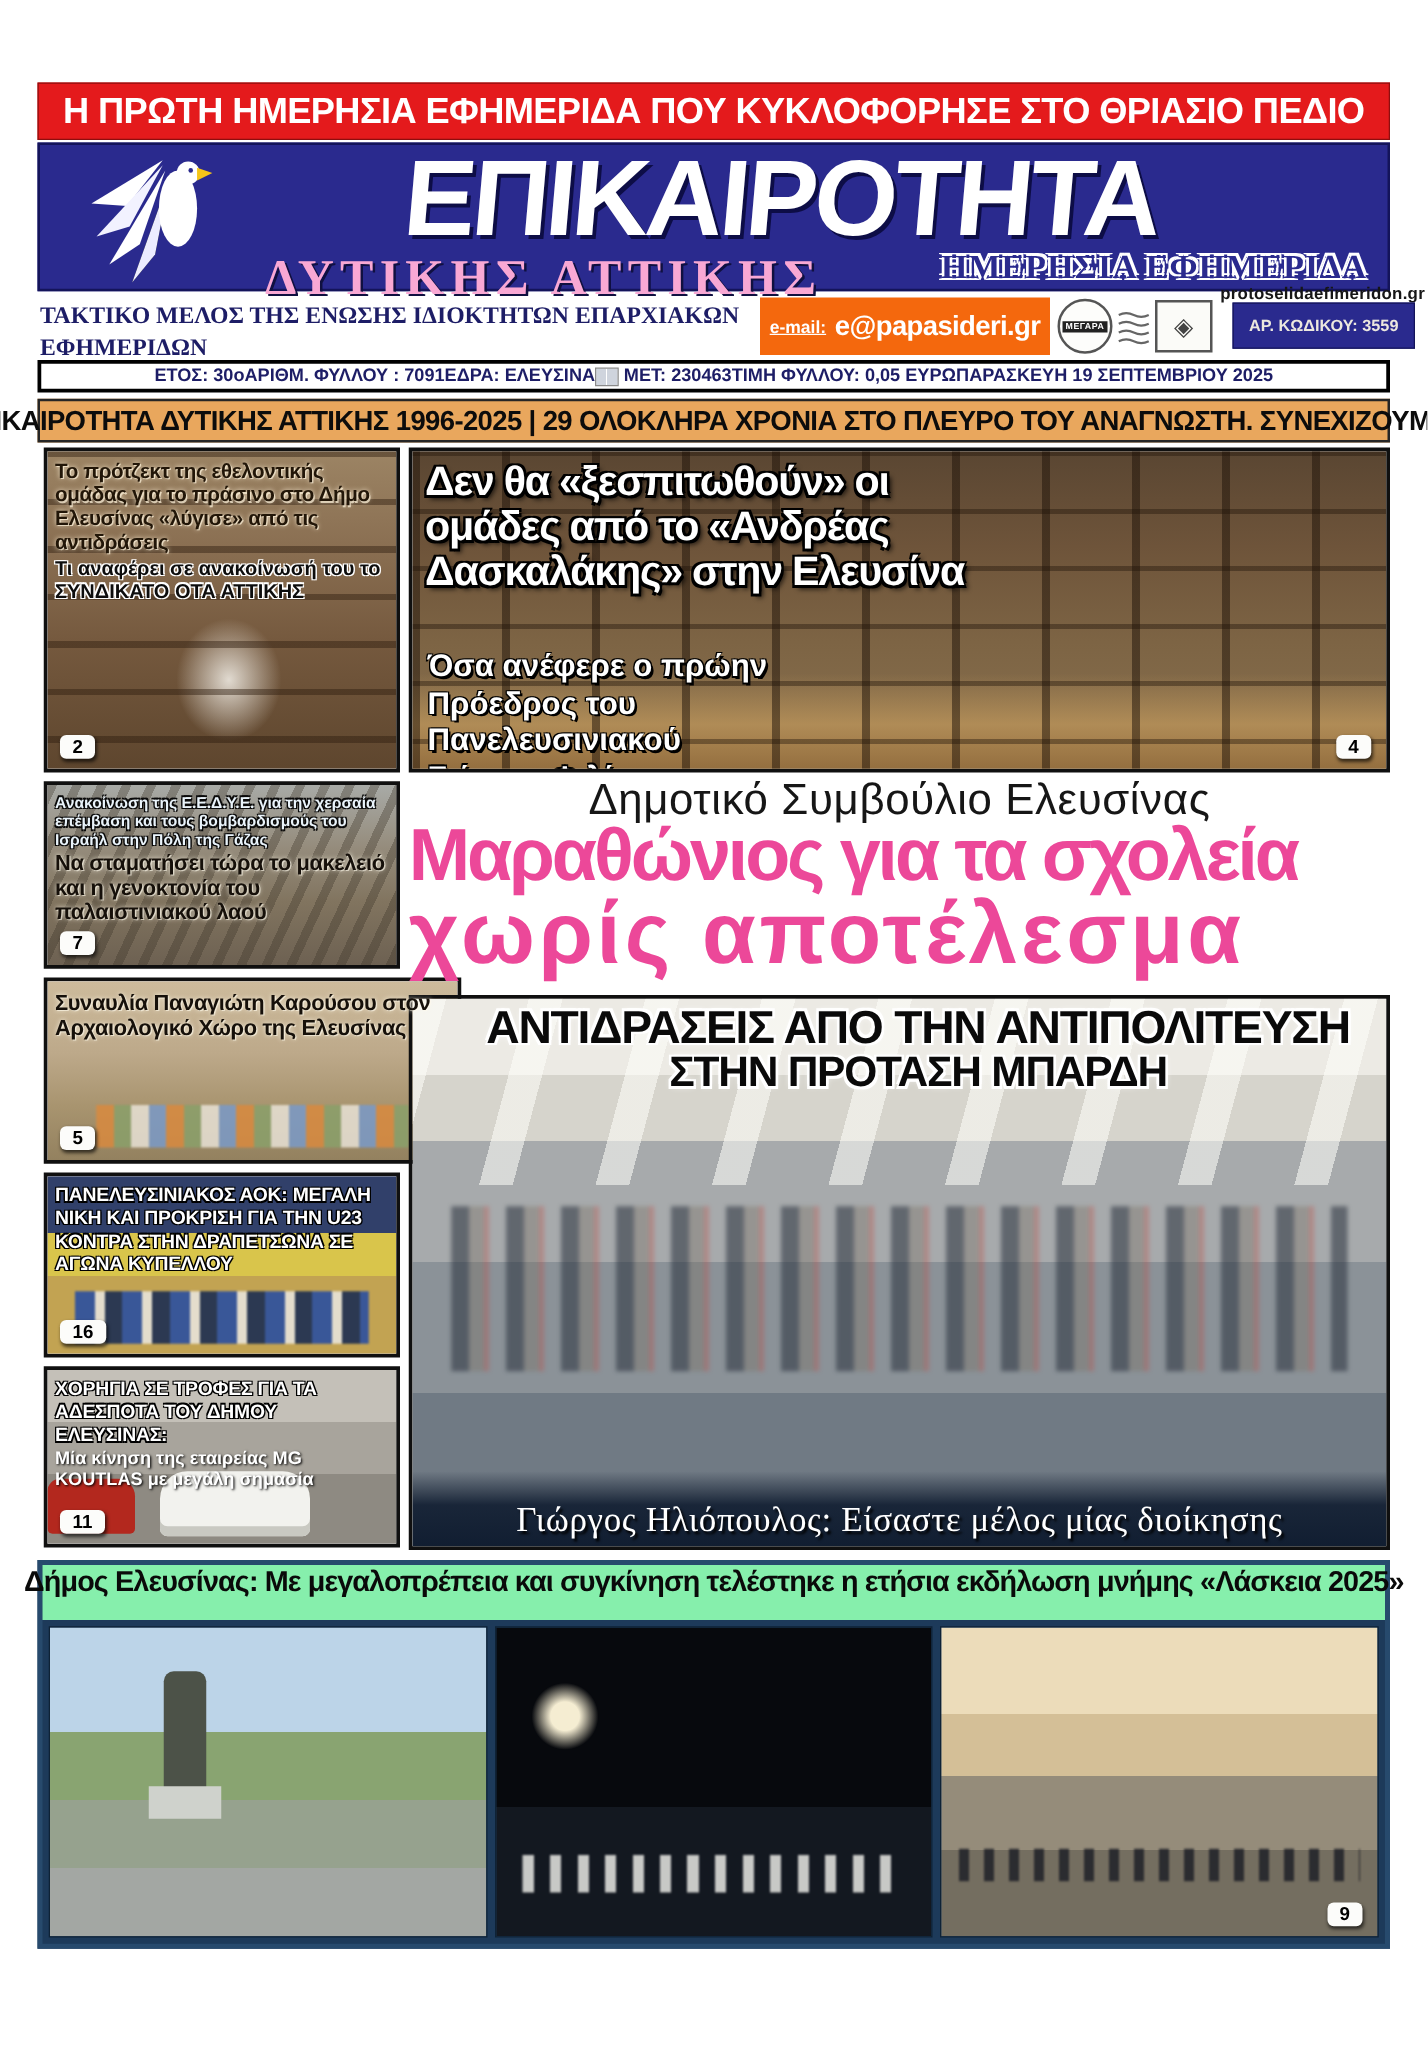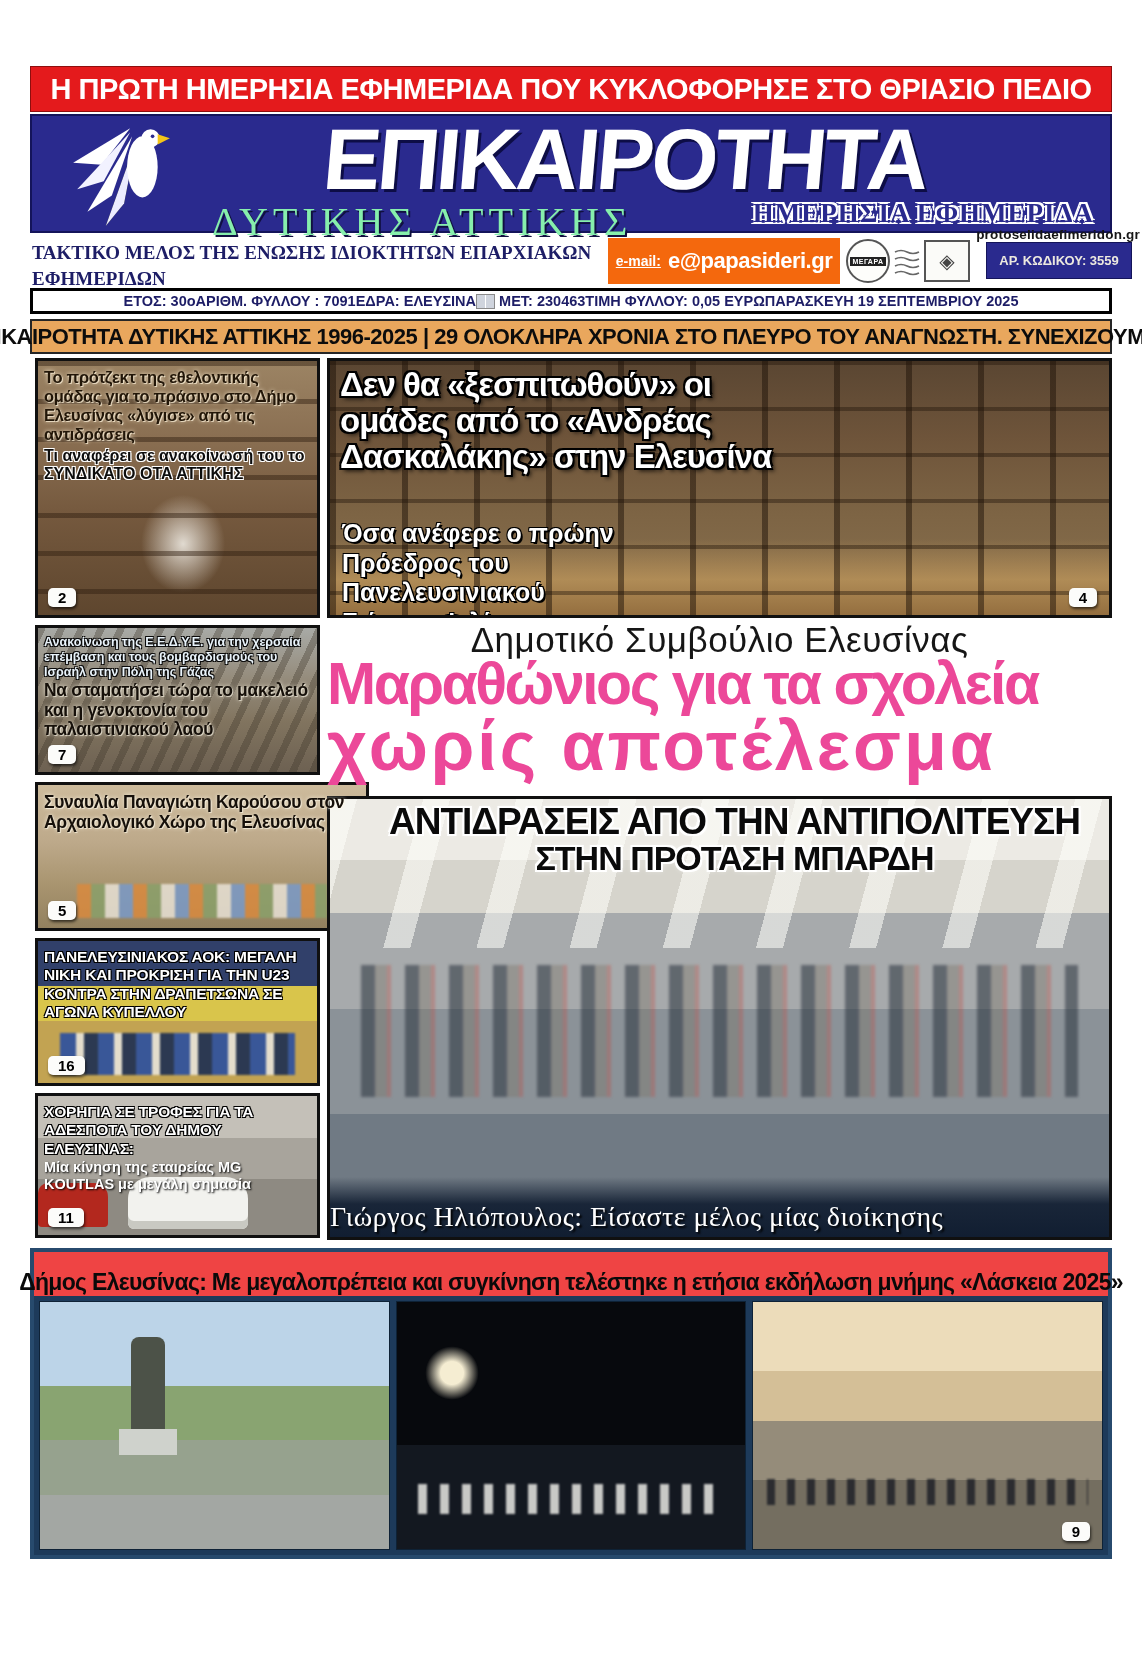--- a/index.html
+++ b/index.html
@@ -12,21 +12,21 @@
               display:flex;align-items:center;justify-content:center;border:1px solid #8e0e0e;}
   .top-banner span{color:#fff;font-weight:bold;font-size:29px;letter-spacing:-0.5px;white-space:nowrap;}
 
   
   .masthead{left:30px;top:114px;width:1082px;height:119px;background:#2a2a8e;border:2px solid #14145a;}
   .eagle{position:absolute;left:8px;top:2px;width:160px;height:112px;}
   .mast-title{position:absolute;left:168px;top:0px;width:850px;text-align:center;
               font-size:86px;font-weight:bold;color:#fff;line-height:1.02;letter-spacing:-3px;
               transform:skewX(-5deg);text-shadow:3px 3px 0 #0d0d46;white-space:nowrap;}
   .mast-subtitle{position:absolute;left:180px;top:82px;font-family:"Liberation Serif",serif;
-              font-weight:normal;font-size:40px;color:#86efac;letter-spacing:5px;
+              font-weight:bold;font-size:40px;color:#f9a8d4;letter-spacing:5px;
               text-shadow:2px 2px 0 #101040;white-space:nowrap;}
   .mast-tagline{position:absolute;right:16px;bottom:2px;font-family:"Liberation Serif",serif;
               font-weight:bold;font-size:27px;color:#2a2a8e;letter-spacing:1px;white-space:nowrap;
               text-shadow:-2px -2px 0 #fff,2px -2px 0 #fff,-2px 2px 0 #fff,2px 2px 0 #fff;}
 
   
   .member-lines{left:32px;top:240px;width:575px;font-family:"Liberation Serif",serif;
               font-weight:bold;color:#1d1d66;font-size:19px;line-height:1.35;}
   .email-box{left:608px;top:238px;width:232px;height:46px;background:#f4680d;color:#fff;
               display:flex;align-items:center;justify-content:center;gap:7px;}
@@ -145,27 +145,27 @@
   .mh1{display:block;font-weight:bold;font-size:59px;letter-spacing:-2.5px;white-space:nowrap;}
   .mh2{display:block;font-weight:bold;font-size:70px;letter-spacing:3px;white-space:nowrap;}
   .big-photo{left:327px;top:796px;width:785px;height:444px;}
   .big-subhead{position:relative;z-index:3;padding-top:4px;text-align:center;font-weight:bold;color:#0a0a0a;
       line-height:1.02;letter-spacing:-1px;
       text-shadow:-2px -2px 0 #fff,2px -2px 0 #fff,-2px 2px 0 #fff,2px 2px 0 #fff,0 0 6px #fff;margin-left:30px;}
   .bs1{display:block;font-size:37px;}
   .bs2{display:block;font-size:34px;}
   .caption-band{position:absolute;left:0;right:0;bottom:0;height:56px;z-index:4;
       background:linear-gradient(180deg,rgba(13,26,46,0) 0%,rgba(13,26,46,.88) 45%,rgba(13,26,46,.96) 100%);
-      display:flex;align-items:flex-end;padding-bottom:4px;}
+      display:flex;align-items:flex-end;justify-content:center;padding-bottom:4px;}
   .caption-band span{font-family:"Liberation Serif",serif;color:#fff;font-size:28px;letter-spacing:0.5px;
       text-shadow:2px 2px 2px #000;white-space:nowrap;}
 
   
   .bottom-box{left:30px;top:1248px;width:1082px;height:311px;border:4px solid #274a6d;background:#1d3a5a;}
-  .bottom-headline{height:44px;background:#ef4444;display:flex;align-items:flex-end;justify-content:center;}
+  .bottom-headline{height:44px;background:#86efac;display:flex;align-items:flex-start;justify-content:center;}
   .bottom-headline span{font-weight:bold;color:#0a0a0a;font-size:23px;letter-spacing:-0.7px;white-space:nowrap;}
   .bottom-photos{position:absolute;left:0;right:0;top:44px;bottom:0;display:flex;gap:6px;padding:5px;box-sizing:border-box;}
   .bphoto{position:relative;flex:1;overflow:hidden;border:1px solid #0e2236;}
 </style>
 </head>
 <body>
 
 <div class="page">
 
   <div class="abs top-banner">

